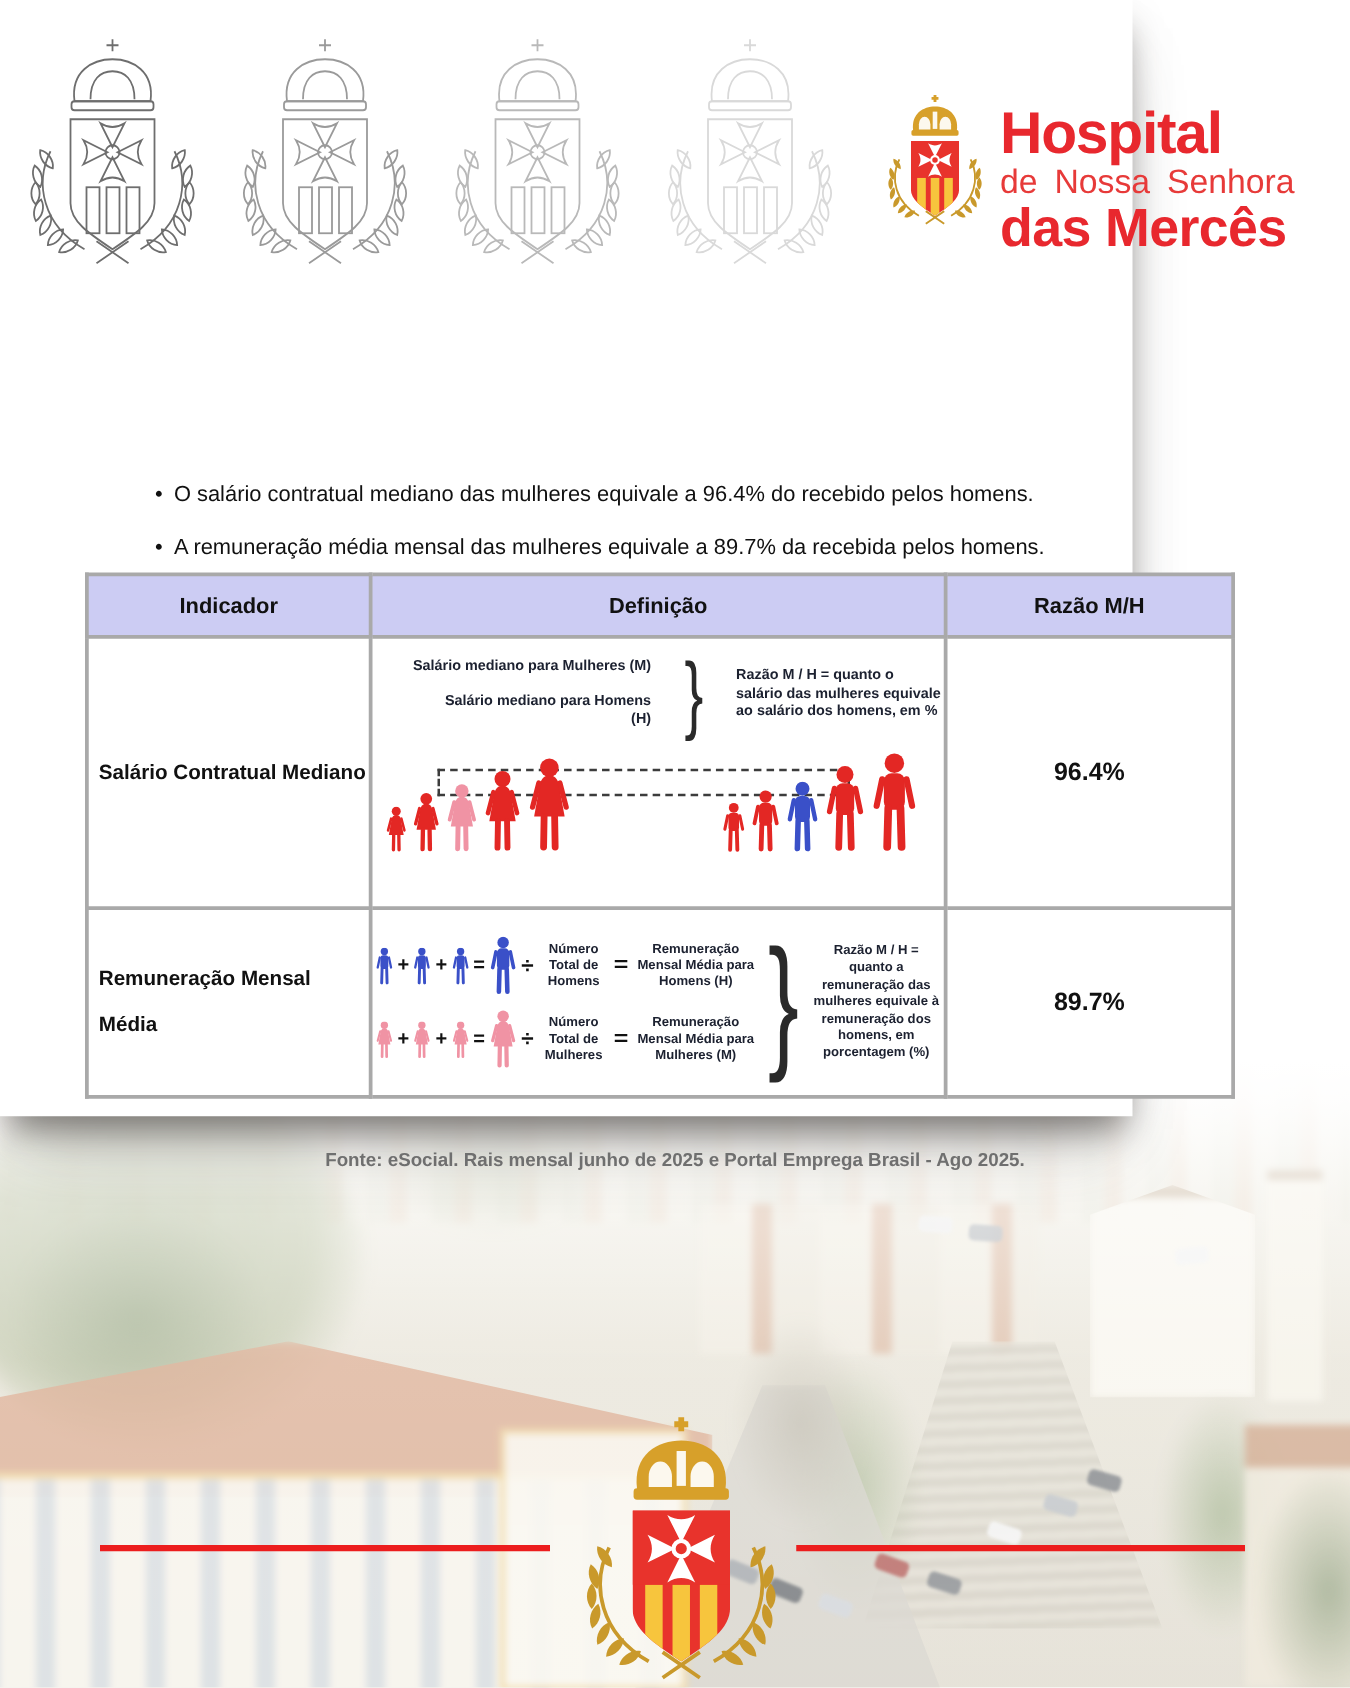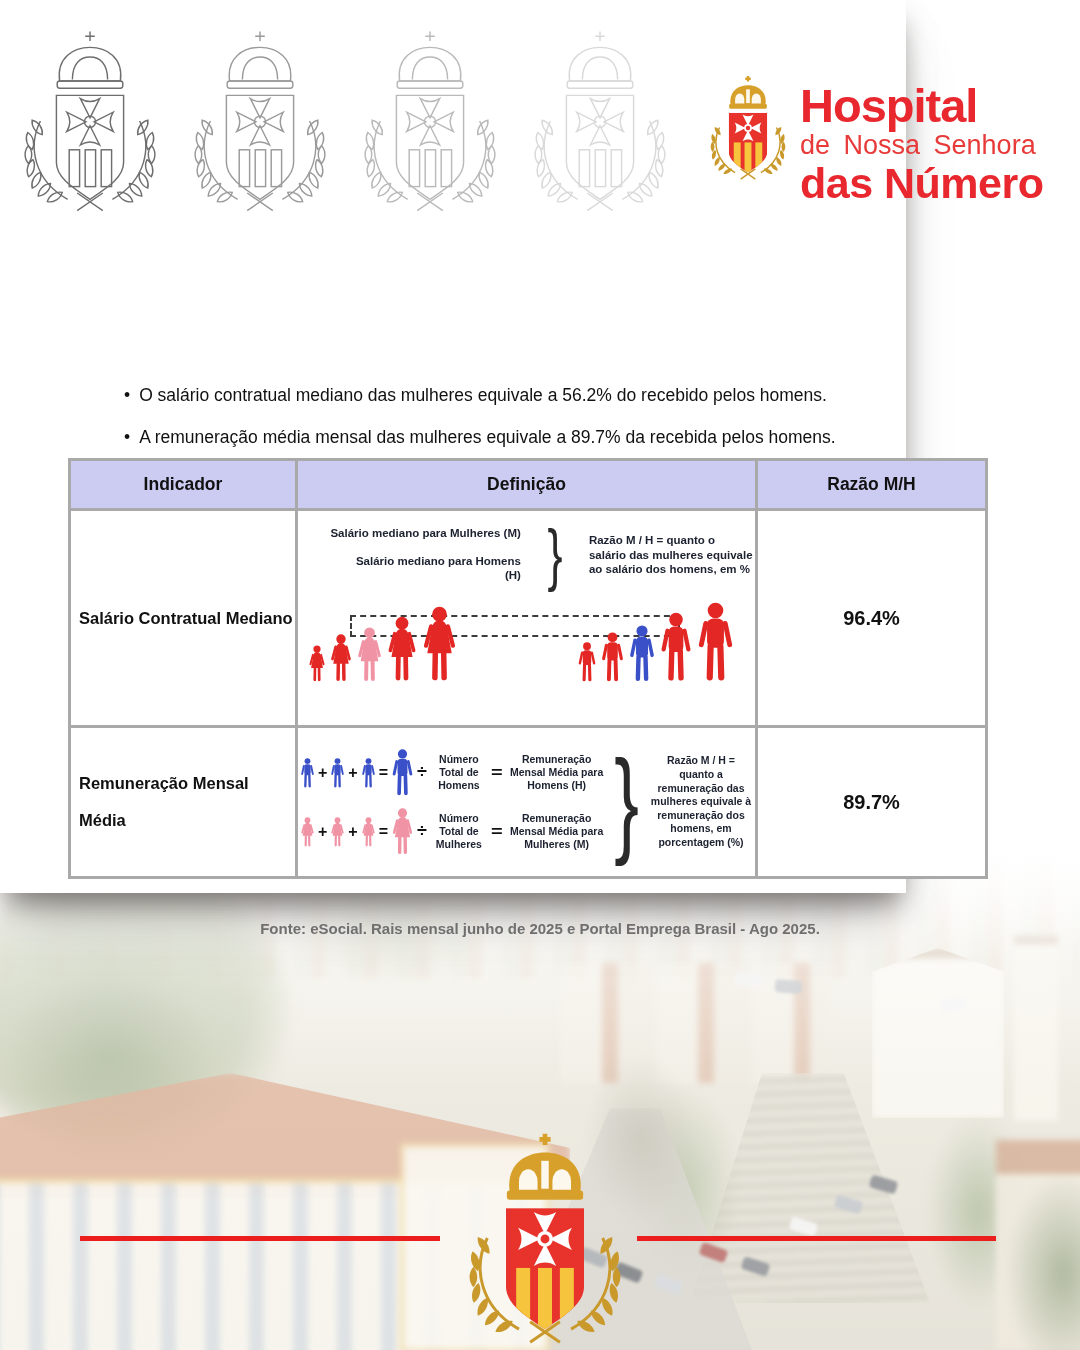--- a/index.html
+++ b/index.html
@@ -259,25 +259,25 @@
   <svg class="wm wm4" width="160" height="186">
       <use href="#crest-line" xlink:href="#crest-line"></use>
     </svg>
 
   <svg id="logo-crest" width="92" height="107">
       <use href="#crest-color" xlink:href="#crest-color"></use>
     </svg>
   <div id="logo-text">
     <div class="logo-l1">Hospital</div>
     <div class="logo-l2">de Nossa Senhora</div>
-    <div class="logo-l3">das Número</div>
+    <div class="logo-l3">das Mercês</div>
   </div>
 
   <div class="bullet" id="bullet-0">
-    <span class="bchar">•</span><span>O salário contratual mediano das mulheres equivale a 56.2% do recebido pelos homens.</span>
+    <span class="bchar">•</span><span>O salário contratual mediano das mulheres equivale a 96.4% do recebido pelos homens.</span>
   </div>
   <div class="bullet" id="bullet-1">
     <span class="bchar">•</span><span>A remuneração média mensal das mulheres equivale a 89.7% da recebida pelos homens.</span>
   </div>
 
   <table id="dtable">
     <colgroup>
         <col class="col1">
         <col class="col2">
         <col class="col3">

